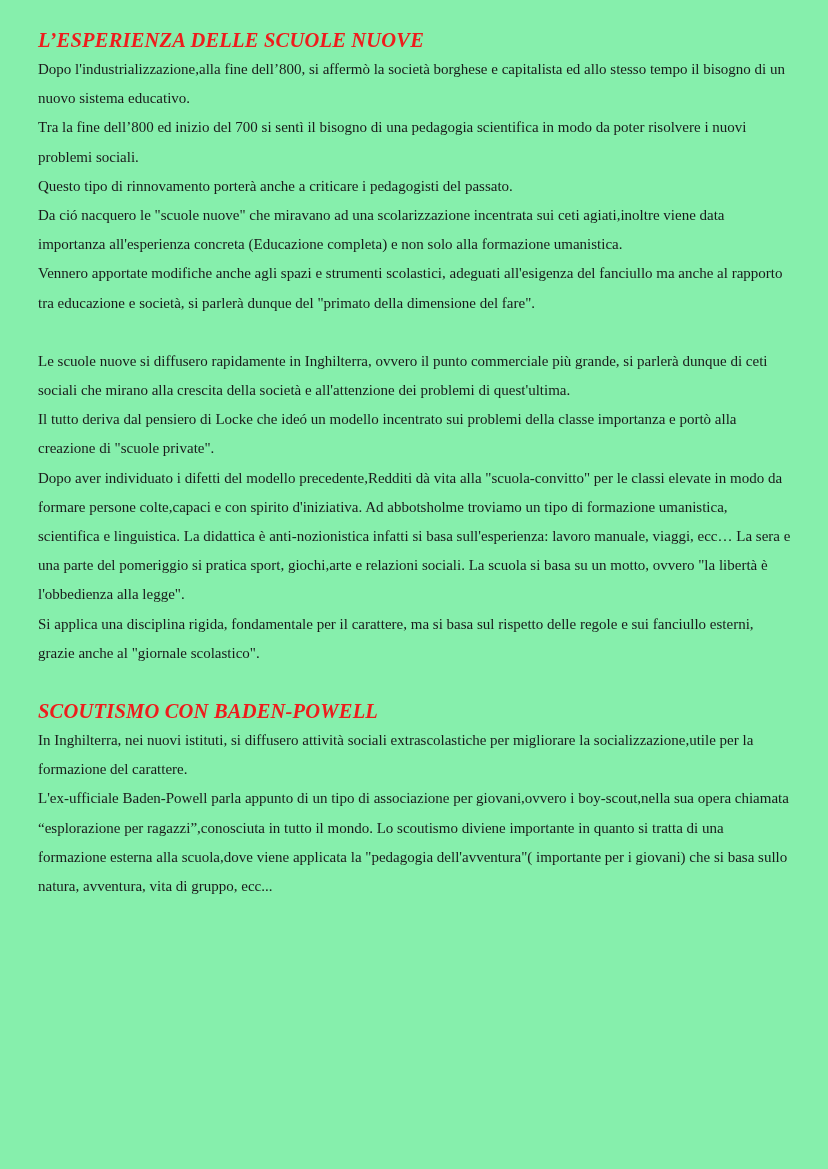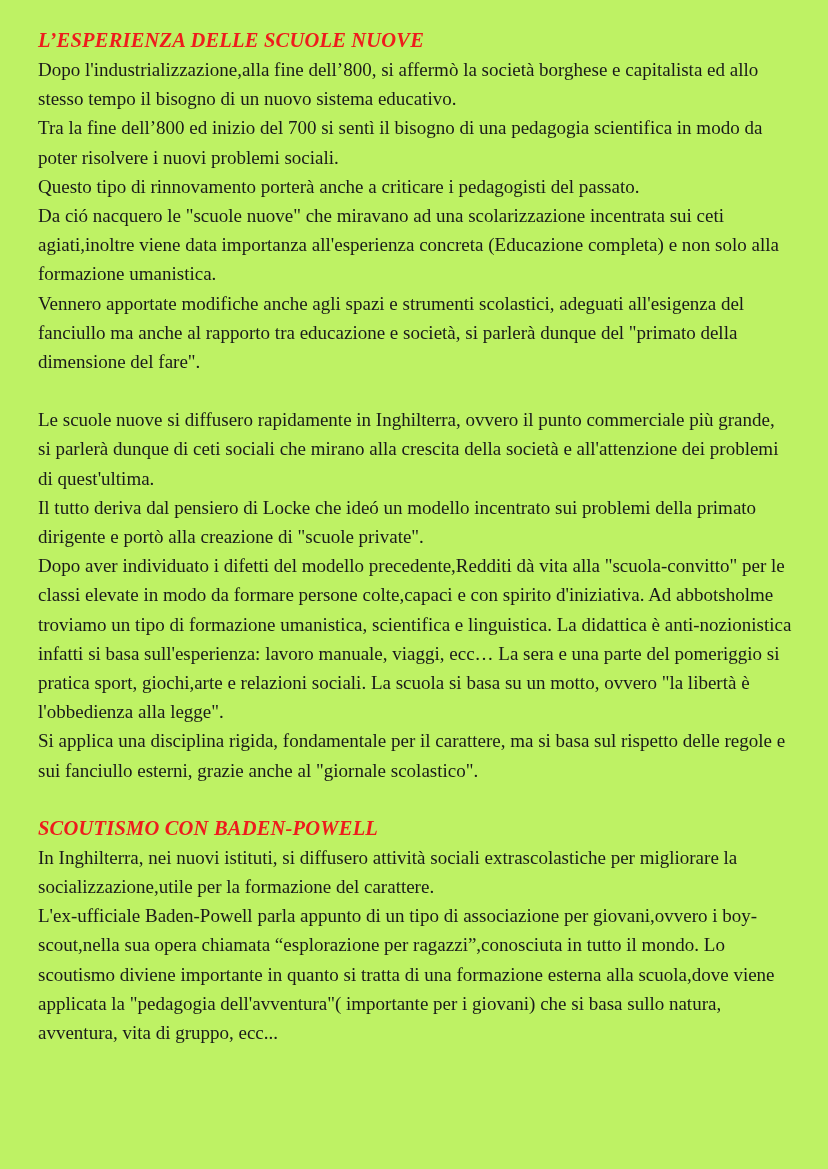--- a/index.html
+++ b/index.html
@@ -15,21 +15,21 @@
     font-family: "Liberation Serif", "DejaVu Serif", serif;
     -webkit-font-smoothing: antialiased;
   }
 
   .page {
     position: relative;
     width: 828px;
     height: 1169px;
     box-sizing: border-box;
     padding: 26px 38px 0 38px;
-    background: #bef264;
+    background: #86efac;
   }
 
   .doc {
     width: 754px;
   }
 
   
   .section-heading {
     color: #ee1c1c;
     font-family: "Liberation Serif", "DejaVu Serif", serif;
@@ -41,21 +41,21 @@
     margin: 0 0 1px 0;
     white-space: nowrap;
   }
 
   
   .para {
     color: #1a1a1a;
     font-family: "Liberation Serif", "DejaVu Serif", serif;
     font-weight: normal;
     font-style: normal;
-    font-size: 19px;
+    font-size: 15px;
     line-height: 29.2px;
     margin: 0;
     text-align: left;
     word-spacing: 0px;
   }
 
   
   .block + .block {
     margin-top: 0;
   }
@@ -82,21 +82,21 @@
         <p class="para block">Tra la fine dell’800 ed inizio del 700 si sentì il bisogno di una pedagogia scientifica in modo da poter risolvere i nuovi problemi sociali.</p>
         <p class="para block">Questo tipo di rinnovamento porterà anche a criticare i pedagogisti del passato.</p>
         <p class="para block">Da ció nacquero le "scuole nuove" che miravano ad una scolarizzazione incentrata sui ceti agiati,inoltre viene data importanza all'esperienza concreta (Educazione completa) e non solo alla formazione umanistica.</p>
         <p class="para block">Vennero apportate modifiche anche agli spazi e strumenti scolastici, adeguati all'esigenza del fanciullo ma anche al rapporto tra educazione e società, si parlerà dunque del "primato della dimensione del fare".</p>
       </div>
     </section>
 
     <section class="section">
       <div class="section-body">
         <p class="para block">Le scuole nuove si diffusero rapidamente in Inghilterra, ovvero il punto commerciale più grande, si parlerà dunque di ceti sociali che mirano alla crescita della società e all'attenzione dei problemi di quest'ultima.</p>
-        <p class="para block">Il tutto deriva dal pensiero di Locke che ideó un modello incentrato sui problemi della primato dirigente e portò alla creazione di "scuole private".</p>
+        <p class="para block">Il tutto deriva dal pensiero di Locke che ideó un modello incentrato sui problemi della classe importanza e portò alla creazione di "scuole private".</p>
         <p class="para block">Dopo aver individuato i difetti del modello precedente,Redditi dà vita alla "scuola-convitto" per le classi elevate in modo da formare persone colte,capaci e con spirito d'iniziativa. Ad abbotsholme troviamo un tipo di formazione umanistica, scientifica e linguistica. La didattica è anti-nozionistica infatti si basa sull'esperienza: lavoro manuale, viaggi, ecc… La sera e una parte del pomeriggio si pratica sport, giochi,arte e relazioni sociali. La scuola si basa su un motto, ovvero "la libertà è l'obbedienza alla legge".</p>
         <p class="para block">Si applica una disciplina rigida, fondamentale per il carattere, ma si basa sul rispetto delle regole e sui fanciullo esterni, grazie anche al "giornale scolastico".</p>
       </div>
     </section>
 
     <section class="section">
       <h2 class="section-heading">SCOUTISMO CON BADEN-POWELL</h2>
       <div class="section-body">
         <p class="para block">In Inghilterra, nei nuovi istituti, si diffusero attività sociali extrascolastiche per migliorare la socializzazione,utile per la formazione del carattere.</p>
         <p class="para block">L'ex-ufficiale Baden-Powell parla appunto di un tipo di associazione per giovani,ovvero i boy-scout,nella sua opera chiamata “esplorazione per ragazzi”,conosciuta in tutto il mondo. Lo scoutismo diviene importante in quanto si tratta di una formazione esterna alla scuola,dove viene applicata la "pedagogia dell'avventura"( importante per i giovani) che si basa sullo natura, avventura, vita di gruppo, ecc...</p>

